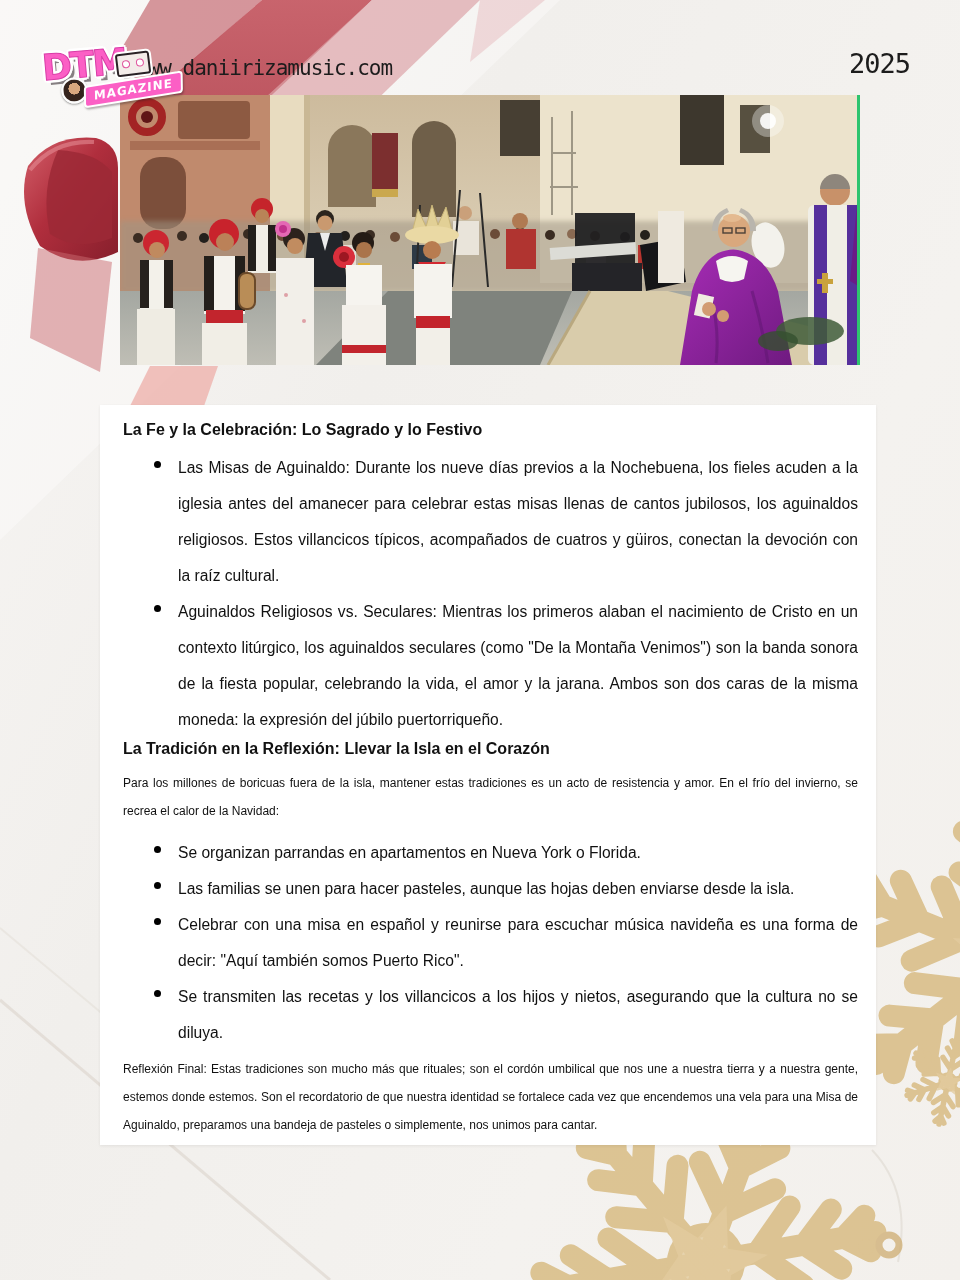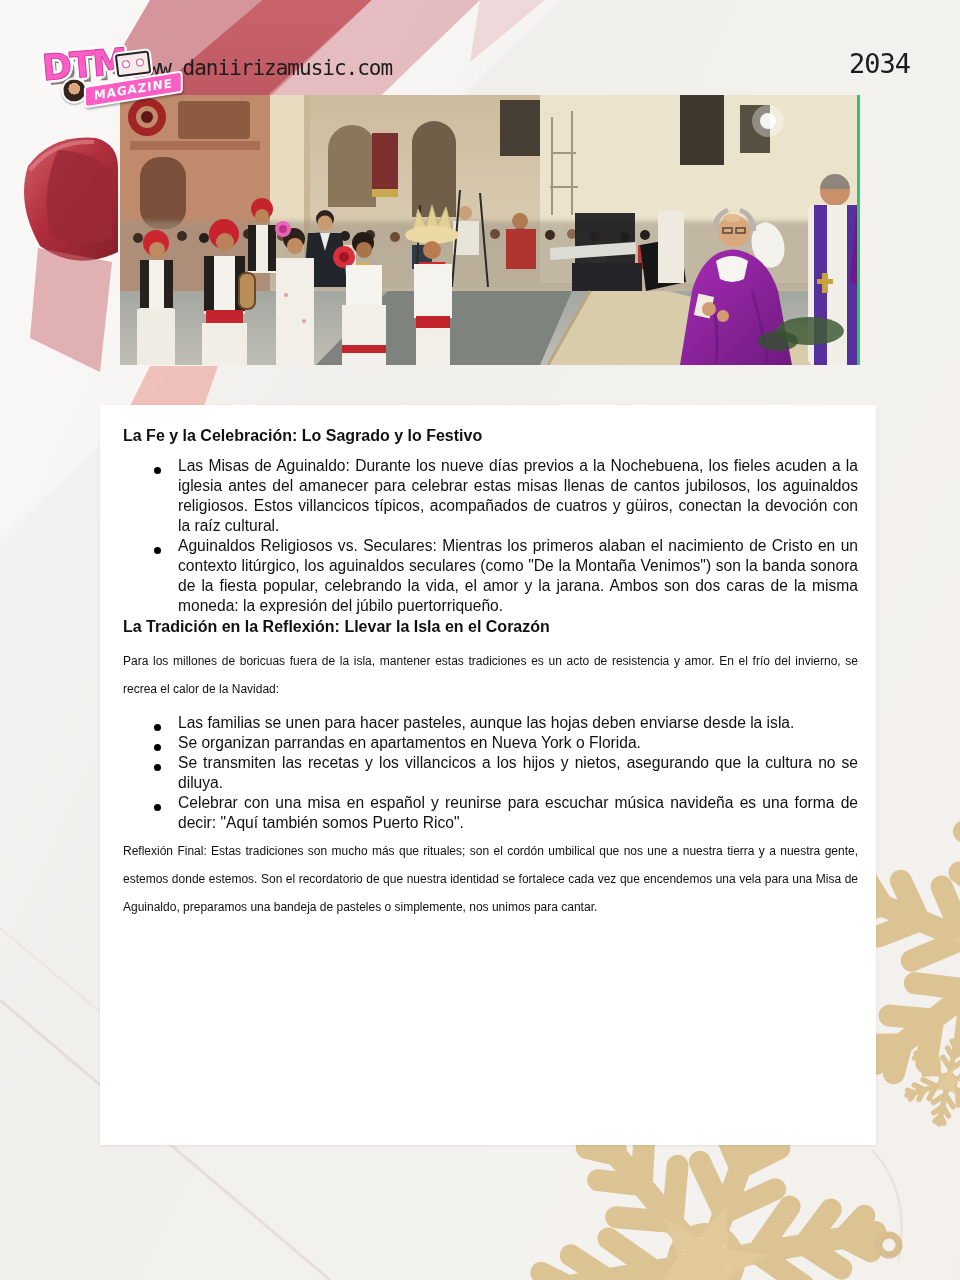--- a/index.html
+++ b/index.html
@@ -55,39 +55,39 @@
   }
 
   
   .photo{position:absolute;left:120px;top:95px;width:740px;height:270px;margin:0;z-index:3;}
   .photo svg{display:block;width:100%;height:100%;}
 
   
   .card{
     position:absolute;left:100px;top:405px;width:776px;height:740px;
     box-sizing:border-box;background:#ffffff;
-    padding:20px 18px 0 23px;
+    padding:14px 18px 0 23px;
     box-shadow:0 1px 3px rgba(0,0,0,.07);
     overflow:hidden;z-index:3;
   }
   .card h2{
     margin:0 0 9px;font-size:16px;line-height:22px;font-weight:bold;color:#111;
   }
   .card h2.mt{margin-top:0;}
   .card p{
     margin:9px 0 10px;font-size:12px;line-height:28px;color:#111;
     text-align:justify;
   }
   .card p.closing{margin:4px 0 0;}
   .card ul{
     list-style:none;margin:0 0 0;padding:0 0 0 0;
   }
   .card li{
     position:relative;padding-left:55px;
-    font-size:15.6px;line-height:20px;color:#111;text-align:justify;
+    font-size:15.6px;line-height:36px;color:#111;text-align:justify;
   }
   .card li:before{
     content:"";position:absolute;left:31px;top:11px;width:7px;height:7px;border-radius:50%;background:#000;
   }
 </style>
 </head>
 <body>
 
 <div class="page">
 
@@ -151,21 +151,21 @@
   </svg>
 
   <header>
     <div class="logo">
       <span class="logo-title">DTM</span>
       <span class="cassette"></span>
       <span class="logo-avatar"></span>
       <span class="logo-subtitle">MAGAZINE</span>
     </div>
     <div class="site-url">www.daniirizamusic.com</div>
-    <div class="year">2034</div>
+    <div class="year">2025</div>
   </header>
 
   <figure class="photo">
     <svg viewBox="0 0 740 270" preserveAspectRatio="none">
       <defs>
         <linearGradient id="wallG" x1="0" y1="0" x2="0" y2="1">
           <stop offset="0" stop-color="#cdbb9d"></stop>
             <stop offset="1" stop-color="#ded3bb"></stop>
         </linearGradient>
         <linearGradient id="floorG" x1="0" y1="0" x2="0" y2="1">
@@ -363,21 +363,21 @@
   <main class="card">
     <h2 class="mt">La Fe y la Celebración: Lo Sagrado y lo Festivo</h2>
     <ul>
       <li>Las Misas de Aguinaldo: Durante los nueve días previos a la Nochebuena, los fieles acuden a la iglesia antes del amanecer para celebrar estas misas llenas de cantos jubilosos, los aguinaldos religiosos. Estos villancicos típicos, acompañados de cuatros y güiros, conectan la devoción con la raíz cultural.</li>
       <li>Aguinaldos Religiosos vs. Seculares: Mientras los primeros alaban el nacimiento de Cristo en un contexto litúrgico, los aguinaldos seculares (como "De la Montaña Venimos") son la banda sonora de la fiesta popular, celebrando la vida, el amor y la jarana. Ambos son dos caras de la misma moneda: la expresión del júbilo puertorriqueño.</li>
     </ul>
 
     <h2>La Tradición en la Reflexión: Llevar la Isla en el Corazón</h2>
     <p>Para los millones de boricuas fuera de la isla, mantener estas tradiciones es un acto de resistencia y amor. En el frío del invierno, se recrea el calor de la Navidad:</p>
     <ul>
+      <li>Se organizan parrandas en apartamentos en Nueva York o Florida.</li>
       <li>Las familias se unen para hacer pasteles, aunque las hojas deben enviarse desde la isla.</li>
-      <li>Se organizan parrandas en apartamentos en Nueva York o Florida.</li>
+      <li>Celebrar con una misa en español y reunirse para escuchar música navideña es una forma de decir: "Aquí también somos Puerto Rico".</li>
       <li>Se transmiten las recetas y los villancicos a los hijos y nietos, asegurando que la cultura no se diluya.</li>
-      <li>Celebrar con una misa en español y reunirse para escuchar música navideña es una forma de decir: "Aquí también somos Puerto Rico".</li>
     </ul>
     <p class="closing">Reflexión Final: Estas tradiciones son mucho más que rituales; son el cordón umbilical que nos une a nuestra tierra y a nuestra gente, estemos donde estemos. Son el recordatorio de que nuestra identidad se fortalece cada vez que encendemos una vela para una Misa de Aguinaldo, preparamos una bandeja de pasteles o simplemente, nos unimos para cantar.</p>
   </main>
 
 </div>
 
 </body></html>

